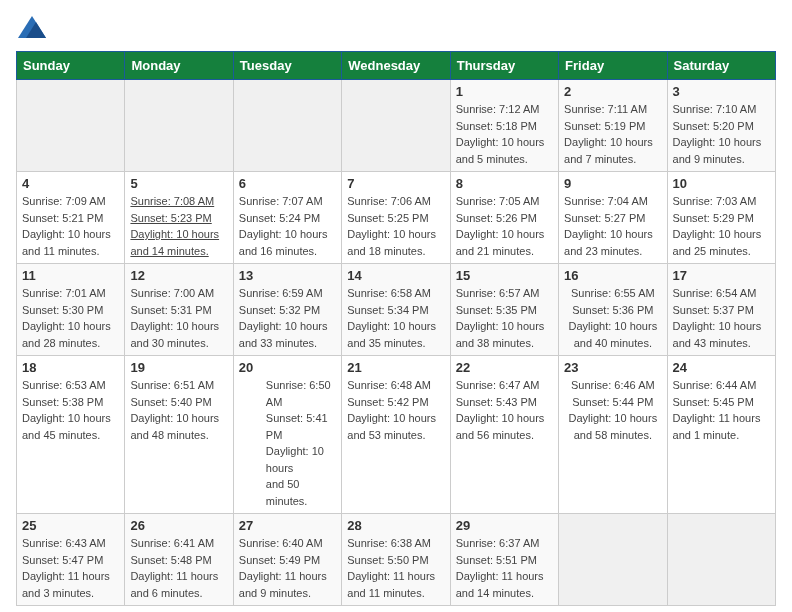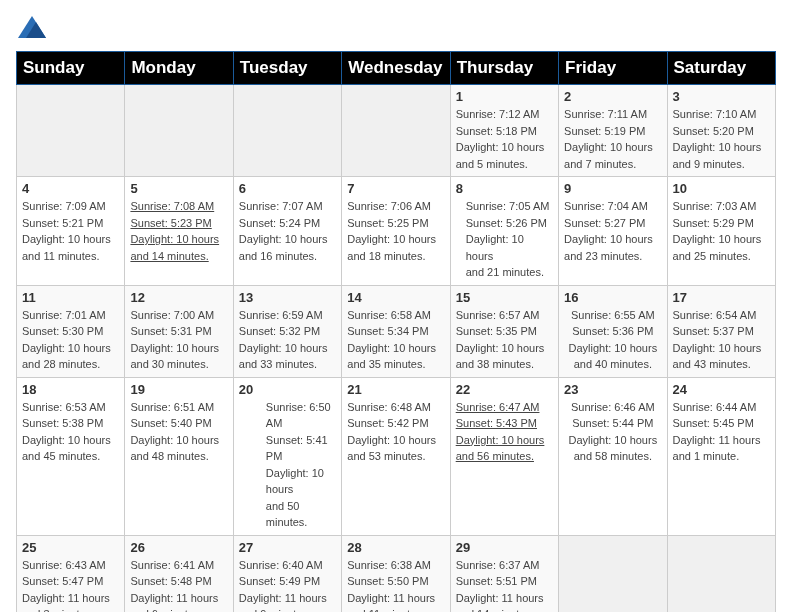--- a/index.html
+++ b/index.html
@@ -48,23 +48,23 @@
     .subtitle {
       font-size: 15px;
       color: #555;
     }
     .calendar {
       width: 100%;
       border-collapse: collapse;
       border: 1px solid #ccc;
     }
     .calendar thead tr th {
-      background-color: #000000;
+      background-color: #15803d;
       color: #fff;
-      font-size: 17px;
+      font-size: 13px;
       font-weight: bold;
       padding: 6px 6px;
       border: 1px solid #1a5a9a;
       text-align: left;
     }
     .calendar tbody tr td {
       border: 1px solid #ccc;
       vertical-align: top;
       padding: 4px 5px;
       width: calc(100% / 7);
@@ -180,21 +180,21 @@
         </td>
         <td>
           <span class="day-number">7</span>
           <div class="day-info" style="white-space: pre-line;">Sunrise: 7:06 AM
 Sunset: 5:25 PM
 Daylight: 10 hours
 and 18 minutes.</div>
         </td>
         <td>
           <span class="day-number">8</span>
-          <div class="day-info" style="white-space: pre-line; margin-left: 10px;">Sunrise: 7:05 AM
+          <div class="day-info" style="white-space: pre-line;">Sunrise: 7:05 AM
 Sunset: 5:26 PM
 Daylight: 10 hours
 and 21 minutes.</div>
         </td>
         <td>
           <span class="day-number">9</span>
           <div class="day-info" style="white-space: pre-line;">Sunrise: 7:04 AM
 Sunset: 5:27 PM
 Daylight: 10 hours
 and 23 minutes.</div>
@@ -282,21 +282,21 @@
         </td>
         <td>
           <span class="day-number">21</span>
           <div class="day-info" style="white-space: pre-line;">Sunrise: 6:48 AM
 Sunset: 5:42 PM
 Daylight: 10 hours
 and 53 minutes.</div>
         </td>
         <td>
           <span class="day-number">22</span>
-          <div class="day-info" style="white-space: pre-line; text-decoration: underline;">Sunrise: 6:47 AM
+          <div class="day-info" style="white-space: pre-line;">Sunrise: 6:47 AM
 Sunset: 5:43 PM
 Daylight: 10 hours
 and 56 minutes.</div>
         </td>
         <td>
           <span class="day-number">23</span>
           <div class="day-info" style="white-space: pre-line; text-align: center;">Sunrise: 6:46 AM
 Sunset: 5:44 PM
 Daylight: 10 hours
 and 58 minutes.</div>

